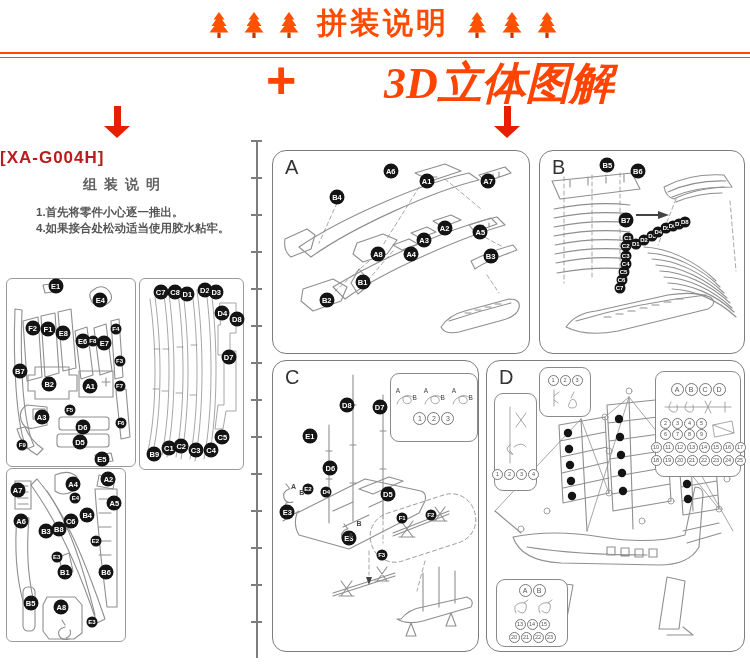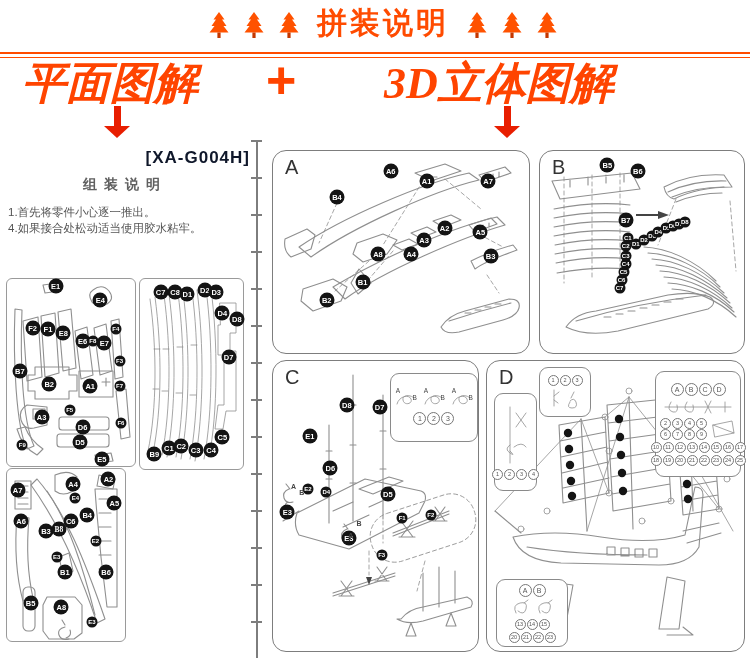--- a/index.html
+++ b/index.html
@@ -17,26 +17,26 @@
        font-weight:bold;font-style:italic;font-size:44px;line-height:1;}
   .sub-left{left:22px;top:62px;}
   .sub-right{left:384px;top:62px;}
   .sub-plus{position:absolute;left:266px;top:54px;color:#ff4400;font-size:52px;font-weight:bold;line-height:1;}
   .red-arrow{position:absolute;width:26px;height:33px;}
   .red-arrow .shaft{width:7px;height:20px;background:#e81e00;margin:0 auto;}
   .red-arrow .head{width:0;height:0;border-left:13px solid transparent;border-right:13px solid transparent;
                    border-top:12px solid #e81e00;}
   .arrow-1{left:104px;top:106px;} .arrow-2{left:494px;top:106px;}
   
-  .model-code{position:absolute;top:148px;left:0;width:250px;text-align:right;
-              font-size:17px;font-weight:bold;color:#0f172a;letter-spacing:1px;}
+  .model-code{position:absolute;top:148px;left:0;width:250px;text-align:left;
+              font-size:17px;font-weight:bold;color:#b91c1c;letter-spacing:1px;}
   .section-title{position:absolute;top:176px;left:0;width:250px;text-align:center;
                  font-size:14px;font-weight:bold;color:#606060;letter-spacing:7px;}
   .instructions{position:absolute;top:204px;left:8px;width:246px;}
-  .instr{font-size:11.5px;color:#555;line-height:16px;font-weight:normal;white-space:nowrap;}
+  .instr{font-size:11.5px;color:#555;line-height:16px;font-weight:bold;white-space:nowrap;margin-left:28px;}
   
   .sheet{position:absolute;border:1.5px solid #9a9a9a;border-radius:6px;background:#fff;}
   .panel{position:absolute;border:1.5px solid #7d7d7d;border-radius:14px;background:#fff;}
   .sheet-1{left:6px;top:278px;width:128px;height:187px;}
   .sheet-2{left:139px;top:278px;width:103px;height:190px;}
   .sheet-3{left:6px;top:468px;width:118px;height:172px;}
   .panel-a{left:272px;top:150px;width:256px;height:202px;}
   .panel-b{left:539px;top:150px;width:204px;height:202px;}
   .panel-c{left:272px;top:360px;width:205px;height:290px;}
   .panel-d{left:486px;top:360px;width:257px;height:290px;}
@@ -109,21 +109,20 @@
           <use href="#pine"></use>
         </svg>
       <svg width="22" height="26">
           <use href="#pine"></use>
         </svg>
     </span>
   </div>
   <div class="rule1"></div>
   <div class="rule2"></div>
 
-  <span class="sub sub-left">平面图解</span>
   <span class="sub-plus">+</span>
   <span class="sub sub-right">3D立体图解</span>
   <div class="red-arrow arrow-1">
       <div class="shaft"></div>
       <div class="head"></div>
     </div>
   <div class="red-arrow arrow-2">
       <div class="shaft"></div>
       <div class="head"></div>
     </div>
@@ -240,21 +239,21 @@
     </svg>
     <div class="badge-layer">
 
     <span class="badge" style="left: 9%; top: 12%;">A7</span>
         <span class="badge" style="left: 56%; top: 9%;">A4</span>
         <span class="badge" style="left: 86%; top: 6%;">A2</span>
         <span class="badge sm" style="left: 58%; top: 17%;">E4</span>
         <span class="badge" style="left: 12%; top: 30%;">A6</span>
         <span class="badge" style="left: 91%; top: 20%;">A5</span>
         <span class="badge" style="left: 33%; top: 36%;">B3</span>
-        <span class="badge" style="left: 44%; top: 35%; font-family: Liberation Serif, serif;">B8</span>
+        <span class="badge" style="left: 44%; top: 35%;">B8</span>
         <span class="badge" style="left: 54%; top: 30%;">C6</span>
         <span class="badge" style="left: 68%; top: 27%;">B4</span>
         <span class="badge sm" style="left: 75%; top: 42%;">E2</span>
         <span class="badge sm" style="left: 42%; top: 51%;">E3</span>
         <span class="badge" style="left: 49%; top: 60%;">B1</span>
         <span class="badge" style="left: 84%; top: 60%;">B6</span>
         <span class="badge" style="left: 20%; top: 78%;">B5</span>
         <span class="badge" style="left: 46%; top: 80%;">A8</span>
         <span class="badge sm" style="left: 72%; top: 89%;">E3</span>
       </div>

